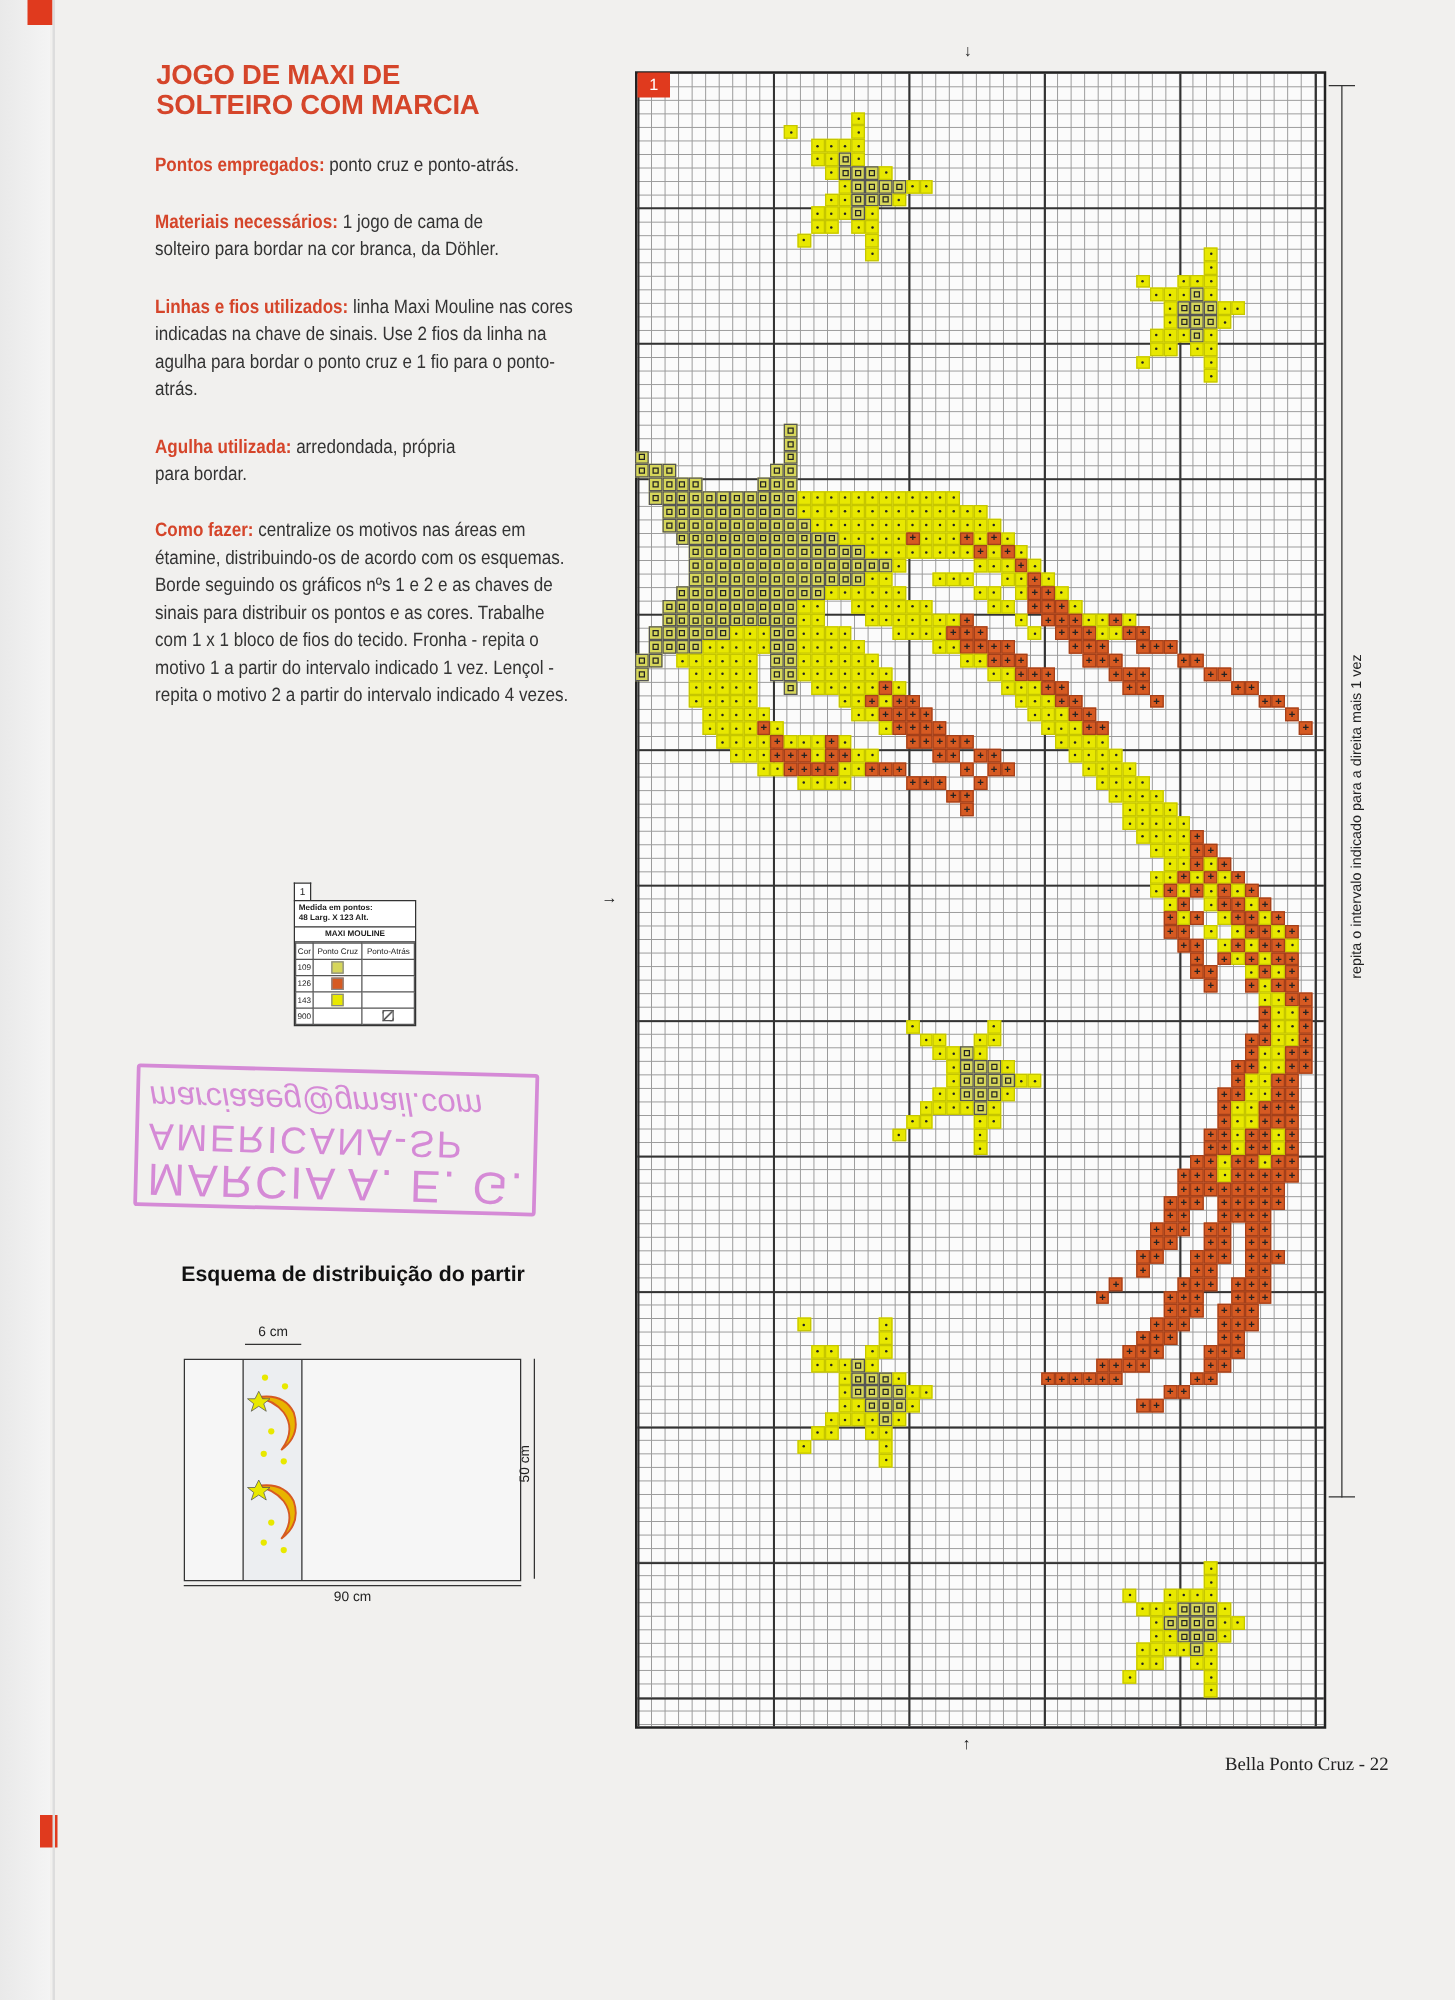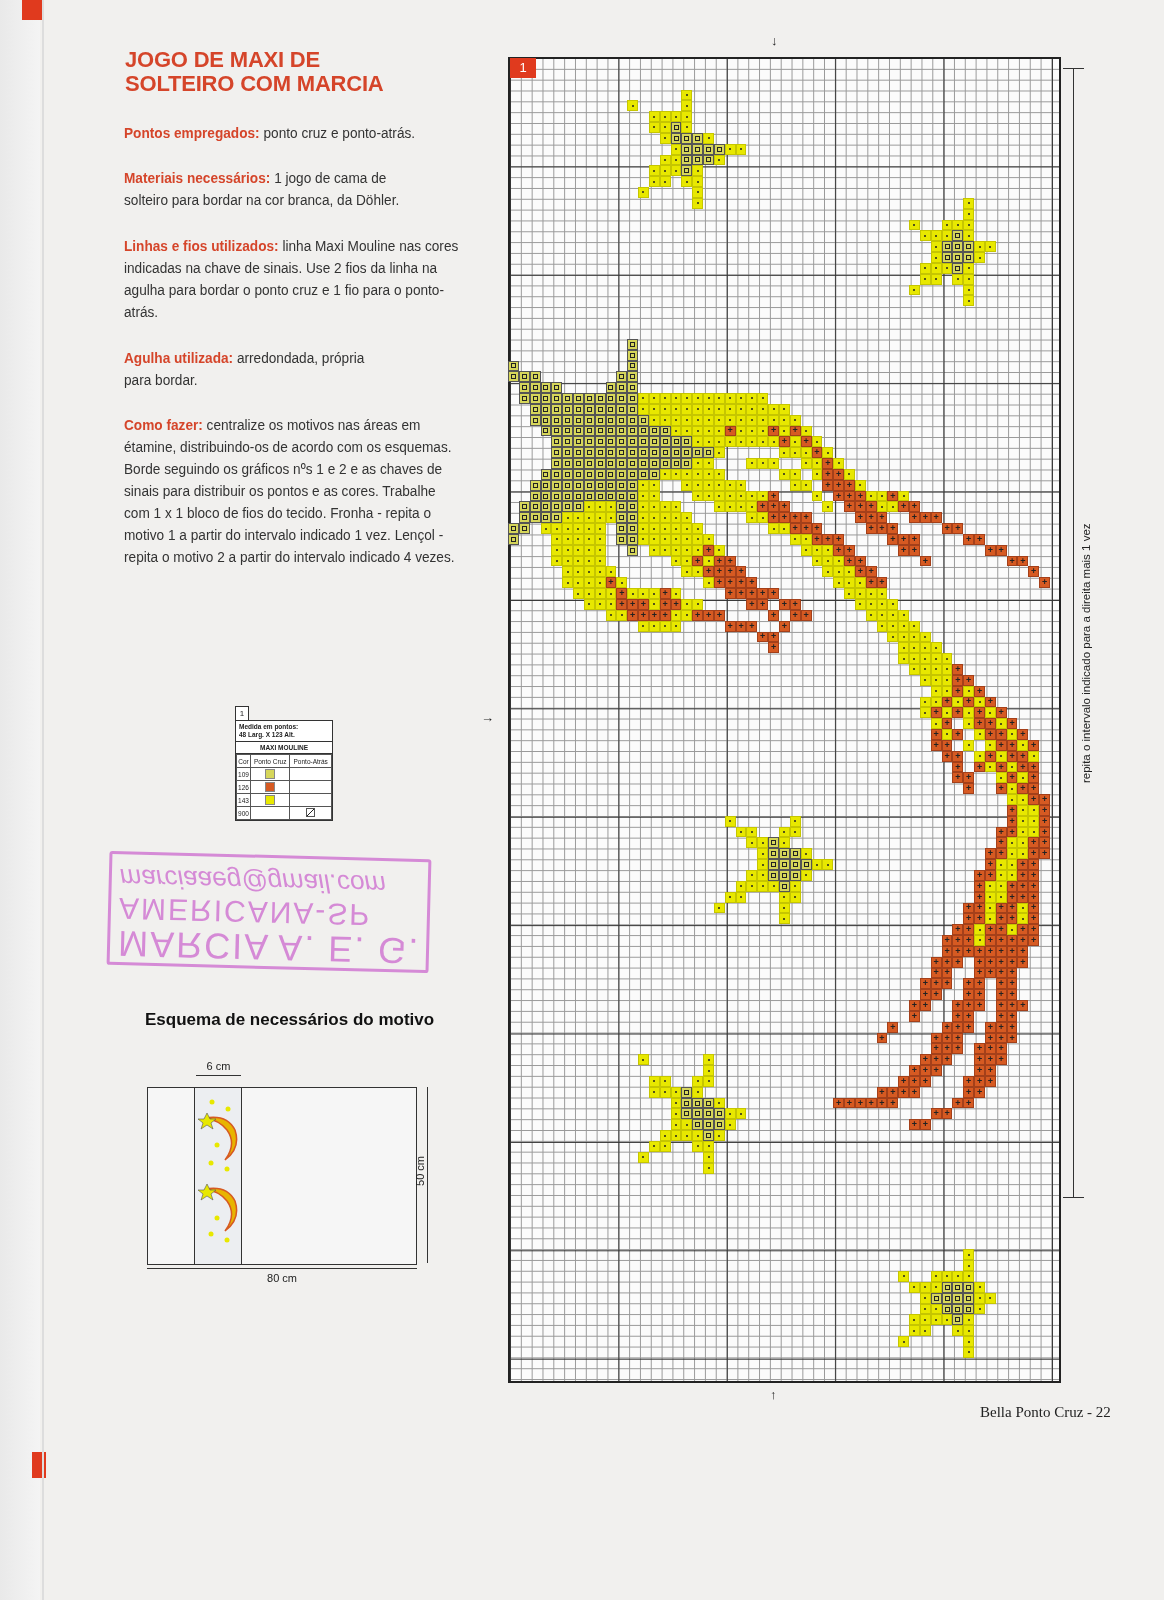--- a/index.html
+++ b/index.html
@@ -120,21 +120,21 @@
   </tbody>
     </table>
 </div>
 
 <div class="stamp">
   <div class="s1">MARCIA A. E. G.</div>
   <div class="s2">AMERICANA-SP</div>
   <div class="s3">marciaaeg@gmail.com</div>
 </div>
 
-<div class="esq-title">Esquema de necessários do motivo</div>
+<div class="esq-title">Esquema de distribuição do partir</div>
 <div class="dim9">6 cm</div>
 <div class="dim9line"></div>
 <div class="diag">
   <div class="strip">
     <svg width="46" height="176" viewBox="0 0 46 176">
       <g fill="#e8e800">
         <circle cx="17" cy="14" r="2.5"></circle>
           <circle cx="33" cy="21" r="2.5"></circle>
         <circle cx="22" cy="57" r="2.5"></circle>
           <circle cx="16" cy="75" r="2.5"></circle>
@@ -146,21 +146,21 @@
       <path d="M10 30 q22 -4 30 12 q6 18 -10 30 q12 -16 2 -30 q-8 -10 -22 -12z" fill="#e8b400" stroke="#d65a22" stroke-width="1.5"></path>
       <polygon points="12,25 15,31 21,31 16,35 18,41 12,37 6,41 8,35 3,31 9,31" fill="#e8e800" stroke="#555" stroke-width="0.6"></polygon>
       <path d="M10 101 q22 -4 30 12 q6 18 -10 30 q12 -16 2 -30 q-8 -10 -22 -12z" fill="#e8b400" stroke="#d65a22" stroke-width="1.5"></path>
       <polygon points="12,96 15,102 21,102 16,106 18,112 12,108 6,112 8,106 3,102 9,102" fill="#e8e800" stroke="#555" stroke-width="0.6"></polygon>
     </svg>
   </div>
 </div>
 <div class="dim50"></div>
 <div class="dim50t">50 cm</div>
 <div class="dim70line"></div>
-<div class="dim70">80 cm</div>
+<div class="dim70">90 cm</div>
 
 <div class="arrow" style="left:771px;top:33px;">↓</div>
 <div class="arrow" style="left:770px;top:1387px;">↑</div>
 <div class="arrow" style="left:481px;top:710px;">→</div>
 <div class="arrow" style="left:1040px;top:710px;">←</div>
 
 <div class="grid" id="grid">
     <div class="cell y" style="left: 171.44px; top: 30.52px;"></div>
     <div class="cell y" style="left: 171.44px; top: 41.36px;"></div>
     <div class="cell y" style="left: 138.92px; top: 52.2px;"></div>

